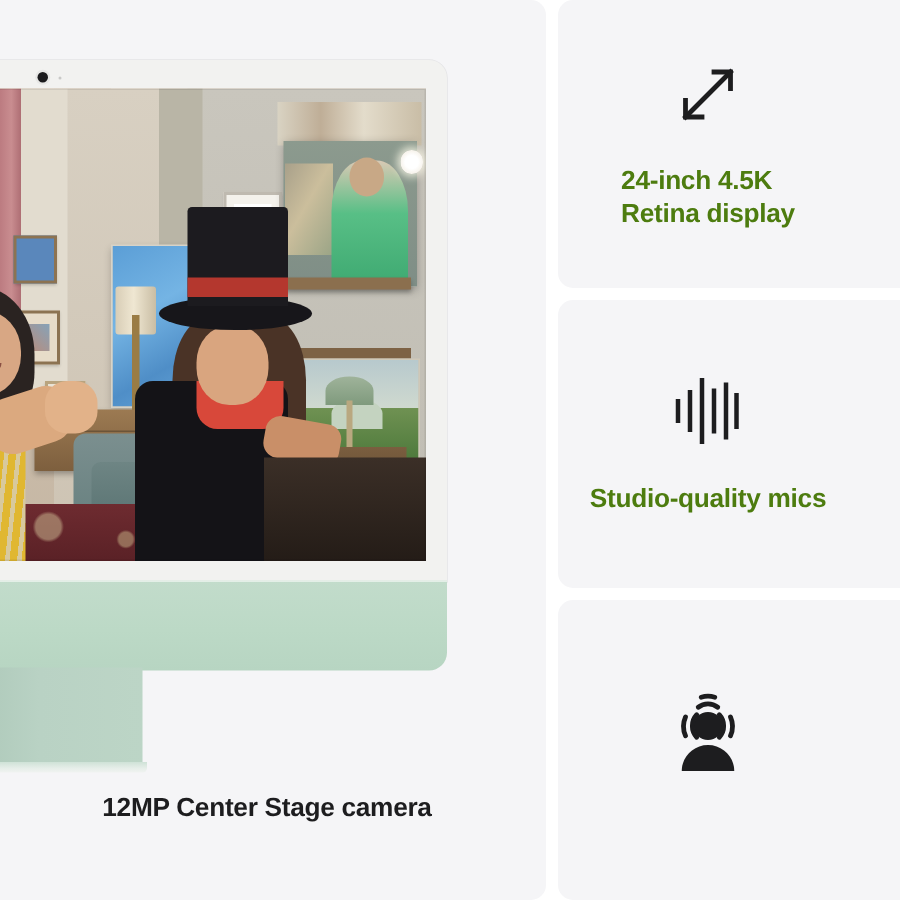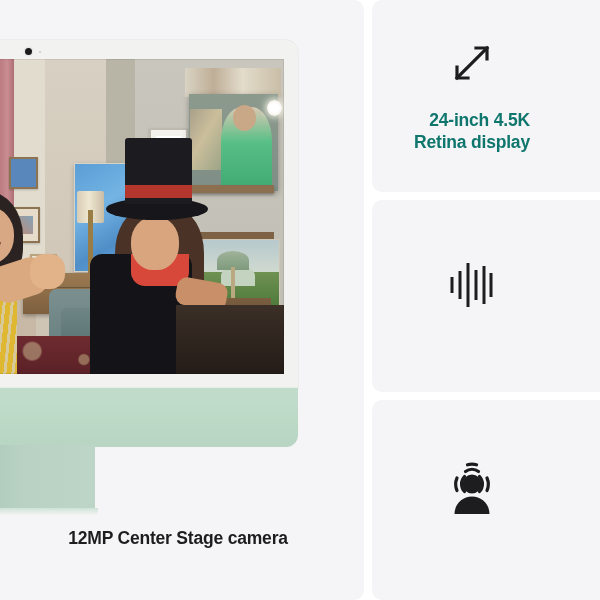--- a/index.html
+++ b/index.html
@@ -218,21 +218,21 @@
   #panel-display{left:372px;top:0;width:236px;height:192px;border-radius:10px 0 0 10px;}
   #panel-mics{left:372px;top:200px;width:236px;height:192px;border-radius:10px 0 0 10px;}
   #panel-speakers{left:372px;top:400px;width:236px;height:200px;border-radius:10px 0 0 10px;}
 
   .feature{
     position:absolute;left:0;right:36px;top:0;bottom:0;
     display:flex;flex-direction:column;align-items:center;justify-content:center;
   }
   .feature .ficon{margin-bottom:22px;display:flex;align-items:center;justify-content:center;}
   .feature .flabel{
-    text-align:right;color:#0f766e;
+    text-align:left;color:#4d7c0f;
     font-size:17.5px;font-weight:700;line-height:1.25;letter-spacing:-.2px;
     white-space:pre-line;
   }
   #panel-speakers .ficon{margin-bottom:18px;}
 </style>
 </head>
 <body>
 
 <div class="stage">
 
@@ -343,20 +343,21 @@
           <g stroke="#1d1d1f" stroke-width="3" stroke-linecap="butt">
             <line x1="6" y1="18" x2="6" y2="34"></line>
             <line x1="14" y1="12" x2="14" y2="40"></line>
             <line x1="22" y1="4" x2="22" y2="48"></line>
             <line x1="30" y1="11" x2="30" y2="41"></line>
             <line x1="38" y1="7" x2="38" y2="45"></line>
             <line x1="45" y1="14" x2="45" y2="38"></line>
           </g>
         </svg>
       </div>
+      <div class="flabel">Studio-quality mics</div>
     </div>
   </div>
 
   <div class="panel" id="panel-speakers">
     <div class="feature">
       <div class="ficon">
         <svg width="62" height="58" viewBox="0 0 62 58" aria-hidden="true">
           <g fill="#1d1d1f">
             <circle cx="31" cy="22" r="9.4"></circle>
             <path d="M13.5 52c0-9.6 7.8-17.4 17.5-17.4S48.5 42.4 48.5 52z"></path>

